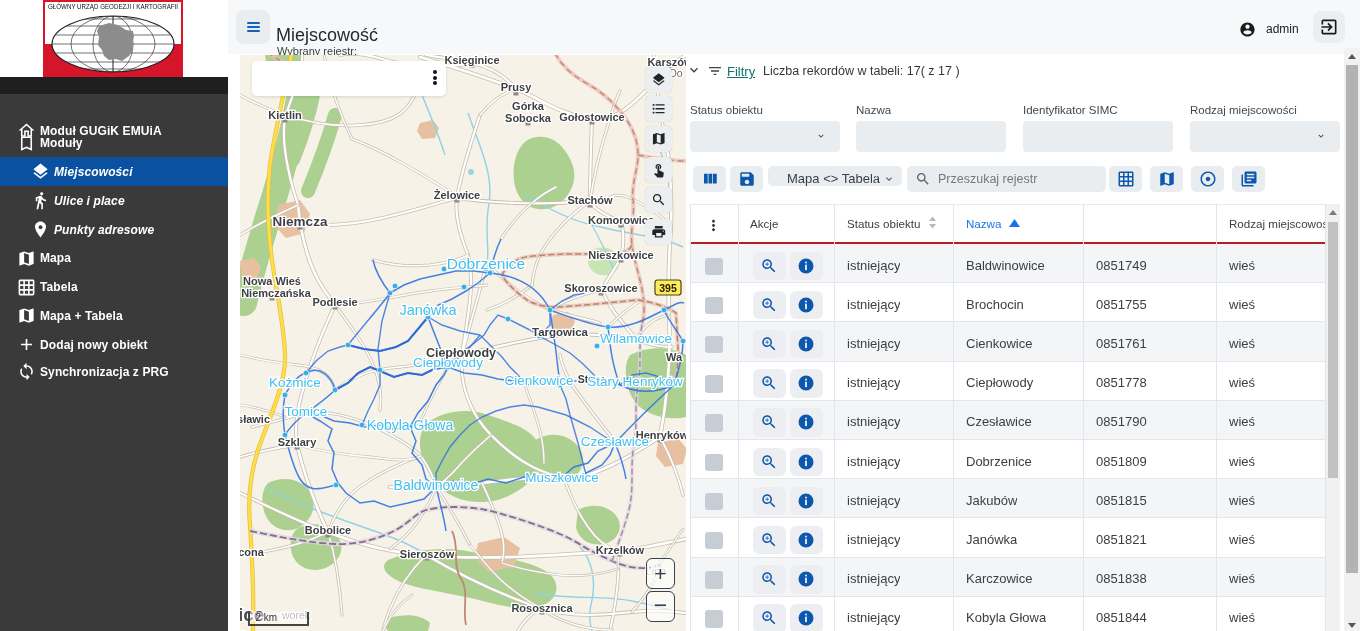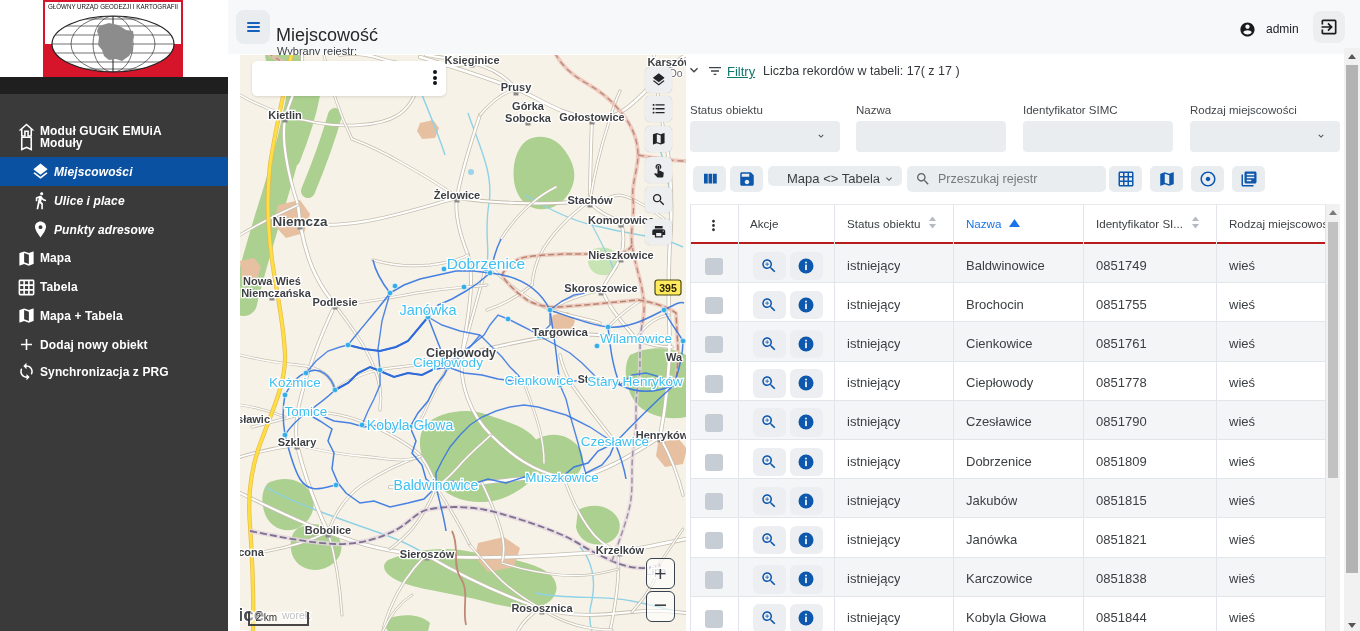--- a/index.html
+++ b/index.html
@@ -628,24 +628,20 @@
           <path d="M12 8c1.1 0 2-.9 2-2s-.9-2-2-2-2 .9-2 2 .9 2 2 2zm0 2c-1.1 0-2 .9-2 2s.9 2 2 2 2-.9 2-2-.9-2-2-2zm0 6c-1.1 0-2 .9-2 2s.9 2 2 2 2-.9 2-2-.9-2-2-2z"></path>
         </svg>
  <div class="cell" style="left:60px">Akcje</div>
  <div class="cell" style="left:157px">Status obiektu<span class="sorticon"><svg width="9" height="13" viewBox="0 0 9 13">
               <path d="M4.5 0.5L8 5H1z" fill="#b4bac0"></path>
               <path d="M4.5 12.5L1 8h7z" fill="#b4bac0"></path>
             </svg></span></div>
  <div class="cell" style="left:276px;color:#1a73e8">Nazwa<span class="sorticon"><svg width="11" height="9" viewBox="0 0 11 9">
               <path d="M5.5 0L11 8H0z" fill="#1a73e8"></path>
             </svg></span></div>
- <div class="cell" style="left:406px">Identyfikator SI...<span class="sorticon"><svg width="9" height="13" viewBox="0 0 9 13">
-              <path d="M4.5 0.5L8 5H1z" fill="#b4bac0"></path>
-              <path d="M4.5 12.5L1 8h7z" fill="#b4bac0"></path>
-            </svg></span></div>
  <div class="cell" style="left:539px">Rodzaj miejscowoś</div>
 </div>
 <div class="trow odd" style="top:40.0px">
  <span class="chk"></span>
  <span class="abtn" style="left:62.5px">
           <svg viewBox="0 0 24 24" fill="#0d58ad">
             <path d="M15.5 14h-.79l-.28-.27C15.41 12.59 16 11.11 16 9.5 16 5.91 13.09 3 9.5 3S3 5.91 3 9.5 5.91 16 9.5 16c1.61 0 3.09-.59 4.23-1.57l.27.28v.79l5 4.99L20.49 19l-4.99-5zm-6 0C7.01 14 5 11.99 5 9.5S7.01 5 9.5 5 14 7.01 14 9.5 11.99 14 9.5 14zm2.5-4h-2v2H9v-2H7V9h2V7h1v2h2v1z"></path>
           </svg>
         </span>
         <span class="abtn" style="left:99.5px">

